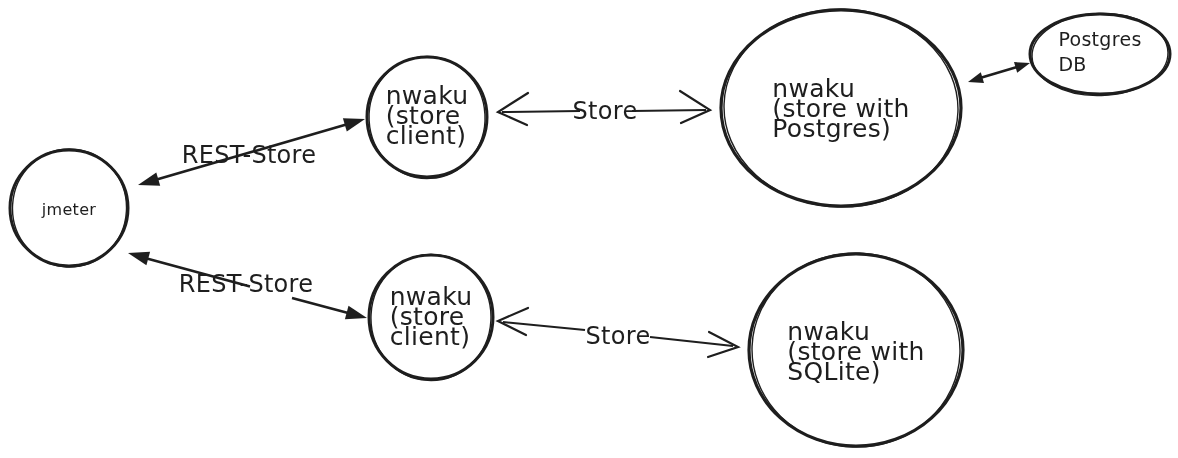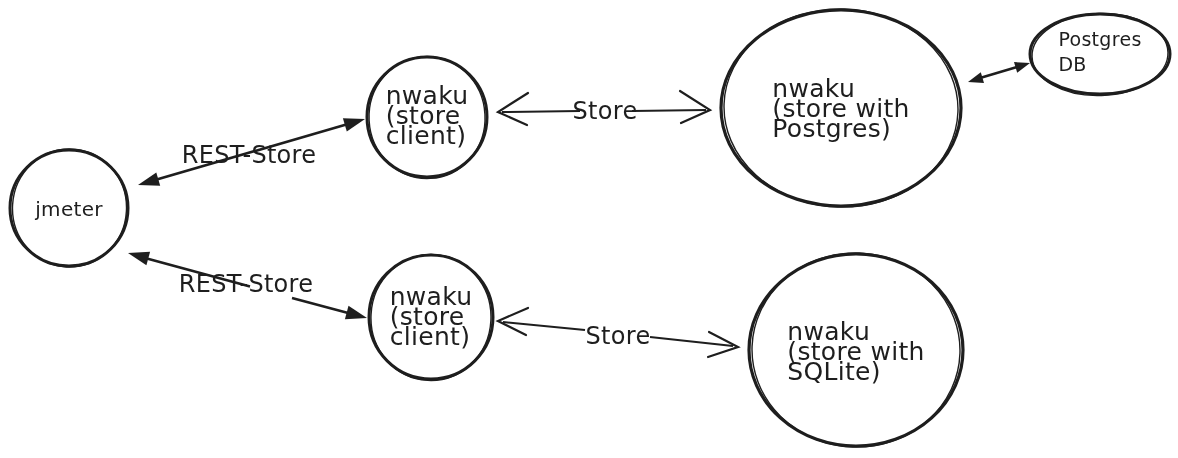--- a/index.html
+++ b/index.html
@@ -31,21 +31,21 @@
   }
   .node-lbl {
     font-size: 25px;
     line-height: 20px;
   }
   .edge-lbl {
     font-size: 24px;
     line-height: 24px;
   }
   .jmeter-lbl {
-    font-size: 20px;
+    font-size: 16px;
   }
   .db-lbl {
     font-size: 19px;
     line-height: 25px;
   }
   .sketch {
     fill: none;
     stroke: #1e1e1e;
   }
 </style>

